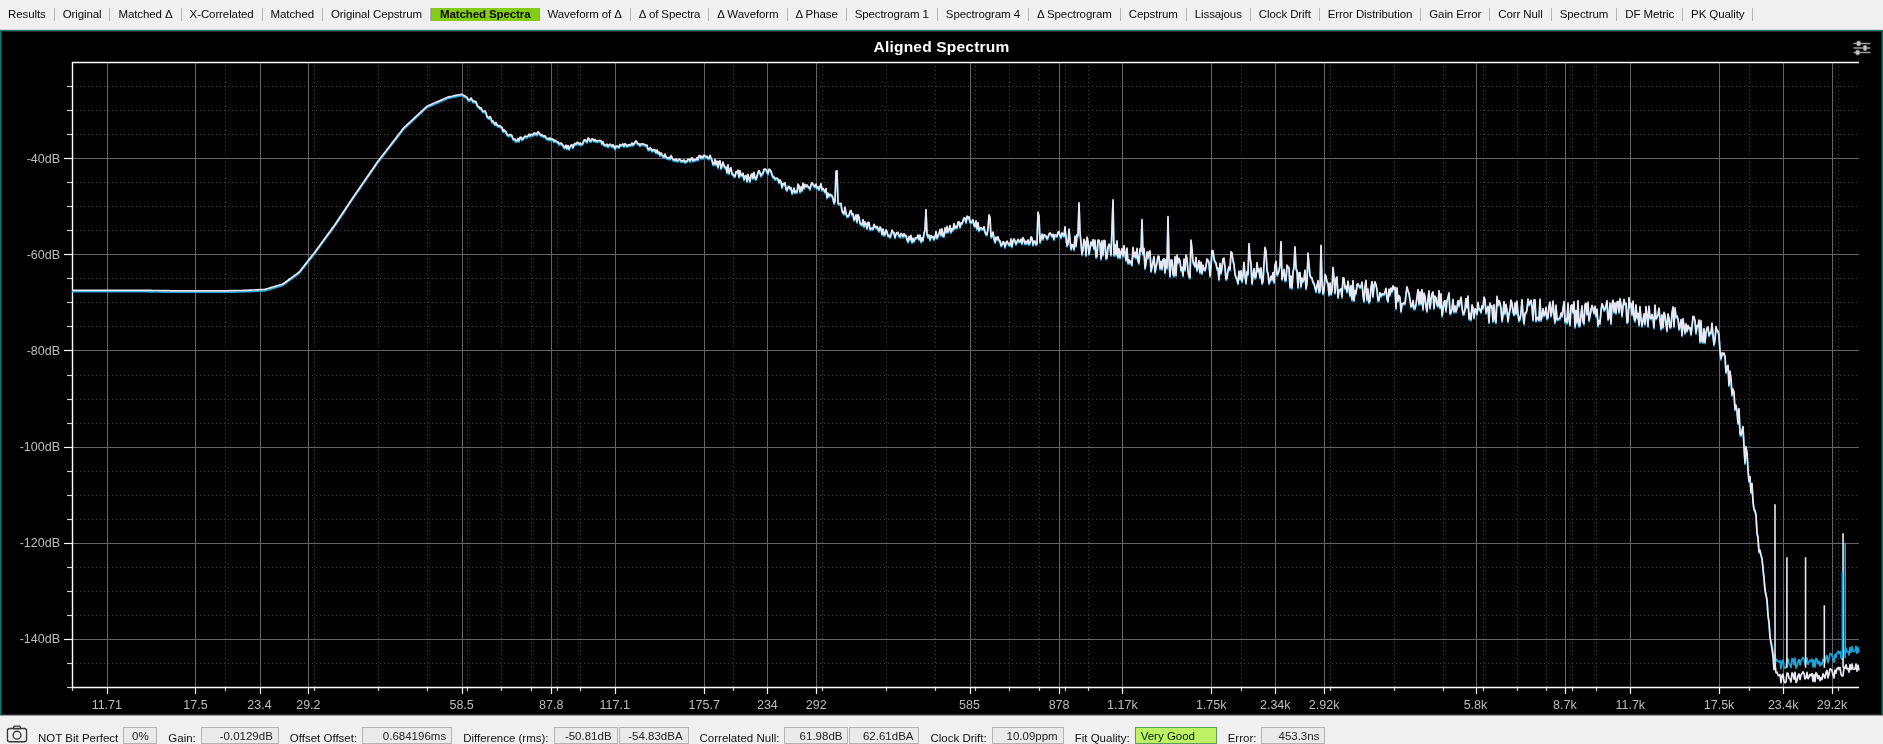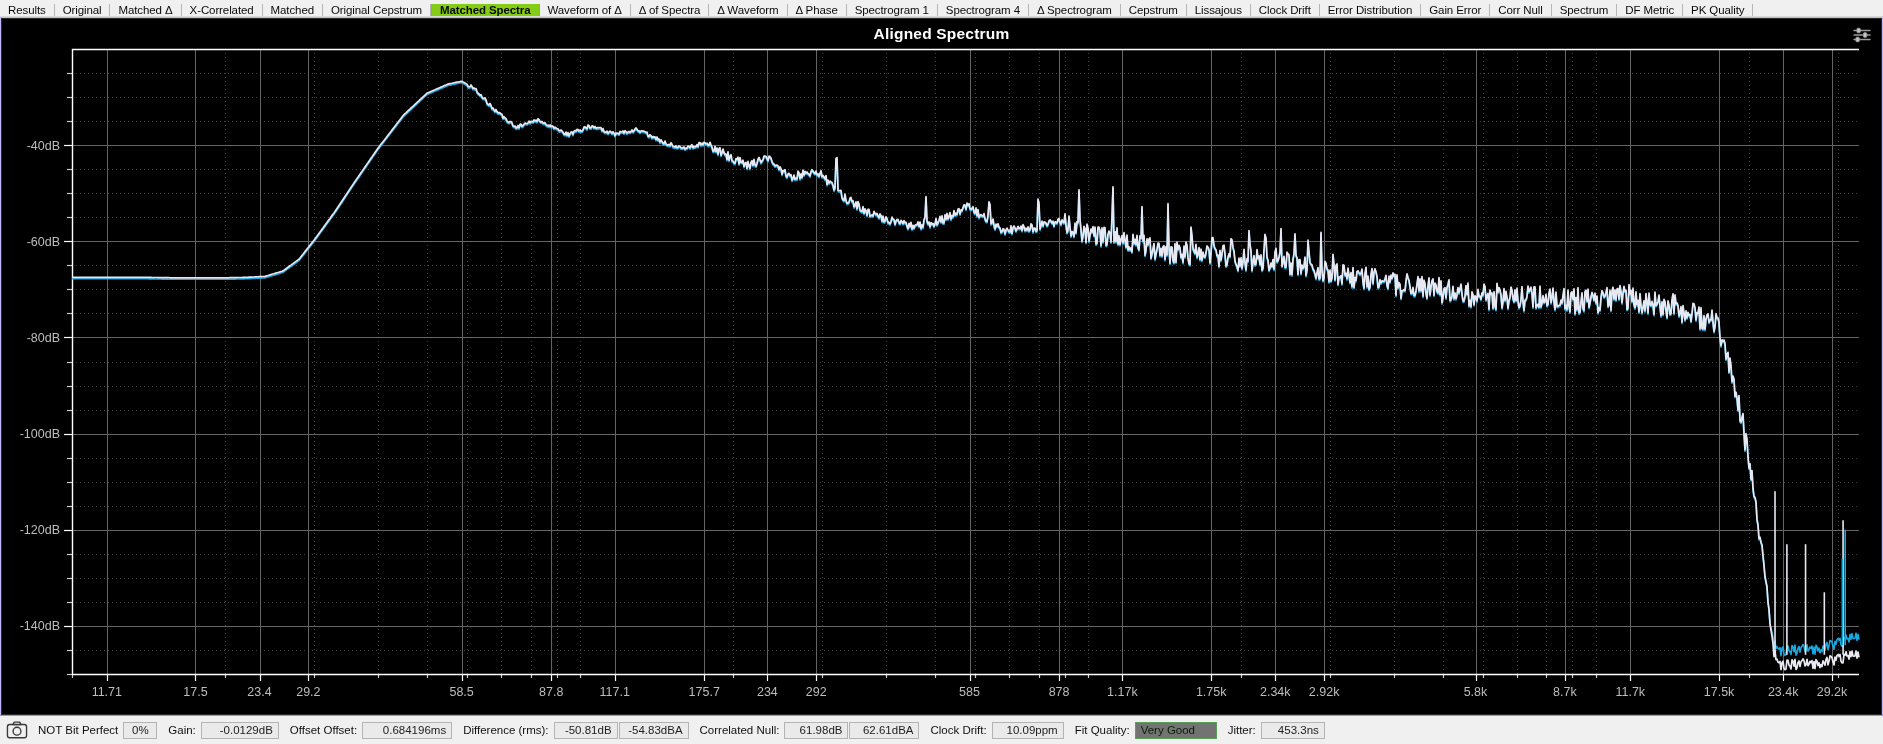--- a/index.html
+++ b/index.html
@@ -6,24 +6,24 @@
   html, body {
     width: 1883px; height: 744px;
     background: #f0f0f0;
     font-family: "Liberation Sans", sans-serif;
     overflow: hidden;
   }
   #app { width: 1883px; height: 744px; display: flex; flex-direction: column; background: #f0f0f0; }
 
   
   #tabbar {
-    height: 17px;
+    height: 30px;
     background: #f0f0f0;
     display: flex;
-    align-items: flex-end;
+    align-items: center;
     font-size: 11.5px;
     color: #0a0a0a;
     flex: 0 0 auto;
     border-bottom: 1px solid #d8d8d8;
   }
   .tab {
     padding: 1px 8px 0 8px;
     display: flex; align-items: center;
     border-right: 1px solid #b6b6b6;
     white-space: nowrap;
@@ -35,21 +35,21 @@
     background: #84cc16;
     font-weight: 600;
     border-left: 1px solid #9a9a9a;
     border-right: 1px solid #9a9a9a;
   }
   #tabfill { flex: 1 1 auto; background: #f0f0f0; }
 
   
   #chartwrap {
     flex: 1 1 auto;
-    background: #c4b5fd;
+    background: #0f766e;
     padding: 1px 1px 0 1px;
     display: flex;
   }
   #chart {
     position: relative;
     flex: 1 1 auto;
     background: #000000;
     overflow: hidden;
     border: 1px solid #2a2a2a;
   }
@@ -72,21 +72,21 @@
   }
   #plot-svg { position: absolute; inset: 0; display: block; }
 
   
   #statusbar {
     height: 29px;
     flex: 0 0 auto;
     background: #f0f0f0;
     border-top: 1px solid #9c9c9c;
     display: flex;
-    align-items: center;
+    align-items: flex-end;
     padding: 0 6px;
     font-size: 11.5px;
     color: #101010;
     gap: 0px;
   }
   .sb-label { padding: 0 5px 0 10px; white-space: nowrap; }
   .sb-label.first { padding-left: 8px; }
   .sb-field {
     background: #eaeaea;
     border: 1px solid #b4b4b4;
@@ -94,21 +94,21 @@
     min-width: 46px;
     display: flex; align-items: center; justify-content: flex-end;
     padding: 0 5px;
     margin-right: 1px;
     font-size: 11.5px;
     color: #222;
     white-space: nowrap;
   }
   .sb-field.center { justify-content: center; }
   .sb-field.good {
-    background: #737373;
+    background: #bef264;
     border: 1px solid #5aa05a;
     color: #062006;
     justify-content: flex-start;
     min-width: 82px;
   }
   #cam-icon { width: 22px; height: 20px; flex: 0 0 auto; margin-right: 2px; }
 </style>
 </head>
 <body>
 
@@ -449,16 +449,16 @@
     <span class="sb-label">Correlated Null:</span>
     <span class="sb-field" style="min-width:64px">61.98dB</span>
     <span class="sb-field" style="min-width:70px">62.61dBA</span>
 
     <span class="sb-label">Clock Drift:</span>
     <span class="sb-field" style="min-width:72px">10.09ppm</span>
 
     <span class="sb-label">Fit Quality:</span>
     <span class="sb-field good">Very Good</span>
 
-    <span class="sb-label">Jitter:</span>
+    <span class="sb-label">Error:</span>
     <span class="sb-field" style="min-width:64px">453.3ns</span>
   </div>
 </div>
 
 </body></html>

